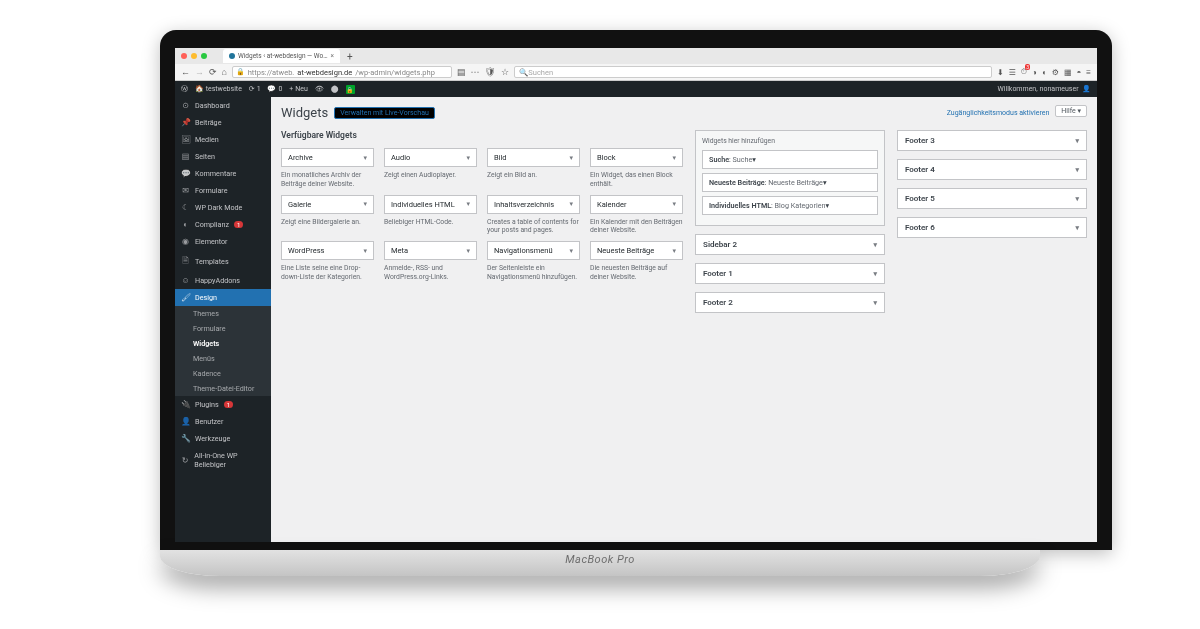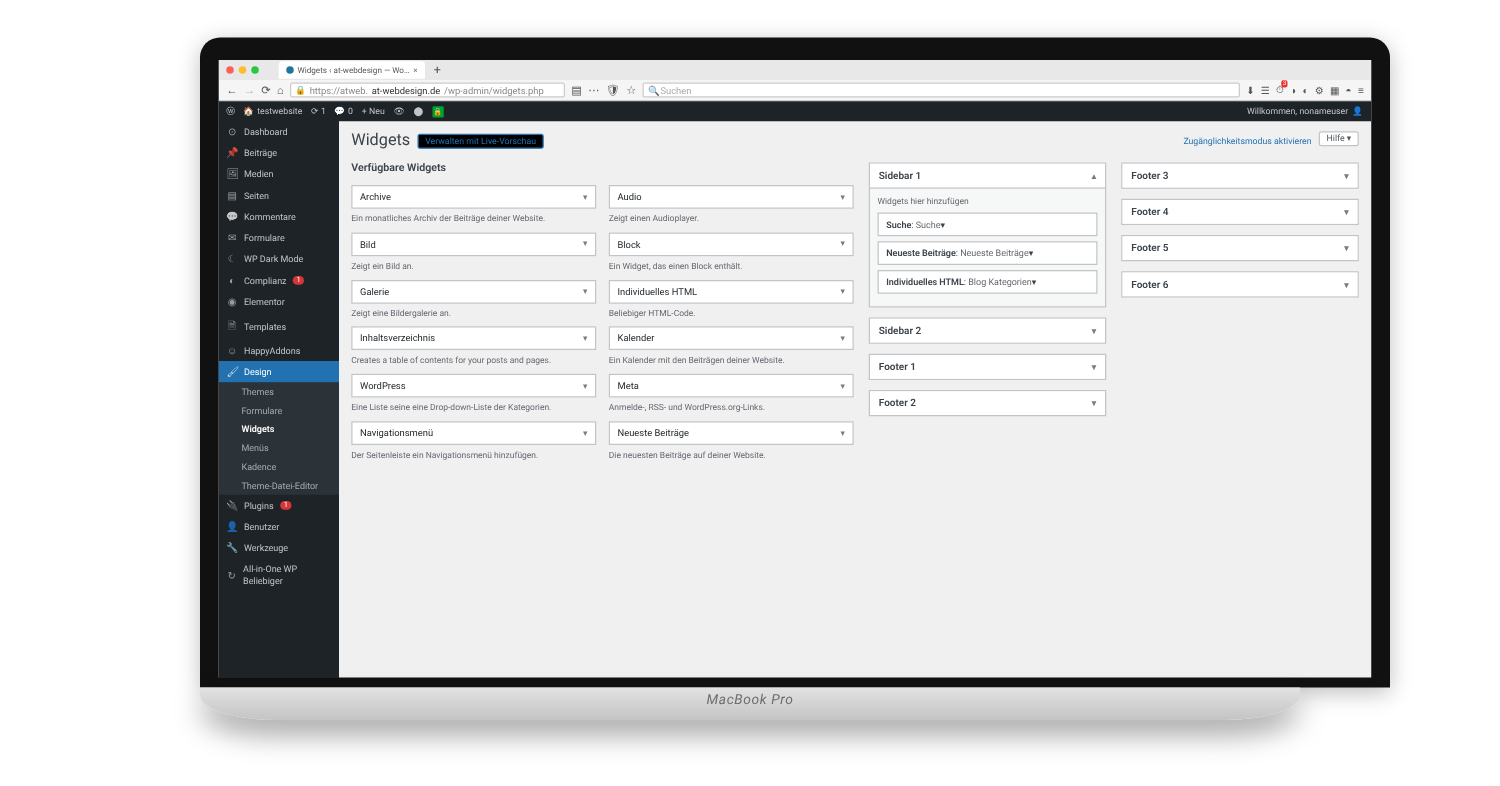--- a/index.html
+++ b/index.html
@@ -128,21 +128,21 @@
   .top-links a{color:#2271b1}
   .help{border:1px solid #c3c4c7;background:#fff;padding:1px 5px;border-radius:2px;color:#50575e}
   h1{font-size:13px;font-weight:400;display:flex;align-items:center;gap:6px}
   .live-btn{border:1px solid #2271b1;color:#2271b1;background:#000000;padding:1px 5px;font-size:7px;border-radius:2px}
   .cols{display:flex;gap:12px;margin-top:10px}
   .col{flex:1}
   .col-narrow{flex:0 0 190px}
   h2{font-size:8.5px;font-weight:600;margin-bottom:4px}
   .desc{font-size:7px;color:#50575e;line-height:1.3}
 
-  .wgrid{display:grid;grid-template-columns:1fr 1fr;gap:0 10px;margin-top:8px}
+  .wgrid{display:grid;grid-template-columns:1fr 1fr 1fr 1fr;gap:0 10px;margin-top:8px}
   .wbox{
     border:1px solid #c3c4c7;background:#fff;
     padding:4px 6px;font-size:7.5px;color:#1d2327;
     display:flex;justify-content:space-between;align-items:center;
     margin-bottom:4px
   }
   .wbox .caret{color:#787c82;font-size:7px}
   .wdesc{font-size:6.8px;color:#646970;margin-bottom:6px;line-height:1.3}
 
   .area-box{
@@ -405,24 +405,20 @@
                       <span>Neueste Beiträge</span>
                       <span class="caret">▾</span>
                     </div>
                     <div class="wdesc">Die neuesten Beiträge auf deiner Website.</div>
                   </div>
                 </div>
             </div>
 
             <div class="col-narrow">
               <div class="area-box">
-                <div class="area-hdr">
-                  <span>Sidebar 1</span>
-                    <span class="caret">▴</span>
-                </div>
                 <div class="area-body">
                   <div class="hint">Widgets hier hinzufügen</div>
                   <div id="s1items">
                       <div class="placed">
                         <span class="lbl"><b>Suche</b>: <span>Suche</span></span>
                         <span class="caret">▾</span>
                       </div>
                       <div class="placed">
                         <span class="lbl"><b>Neueste Beiträge</b>: <span>Neueste Beiträge</span></span>
                         <span class="caret">▾</span>

